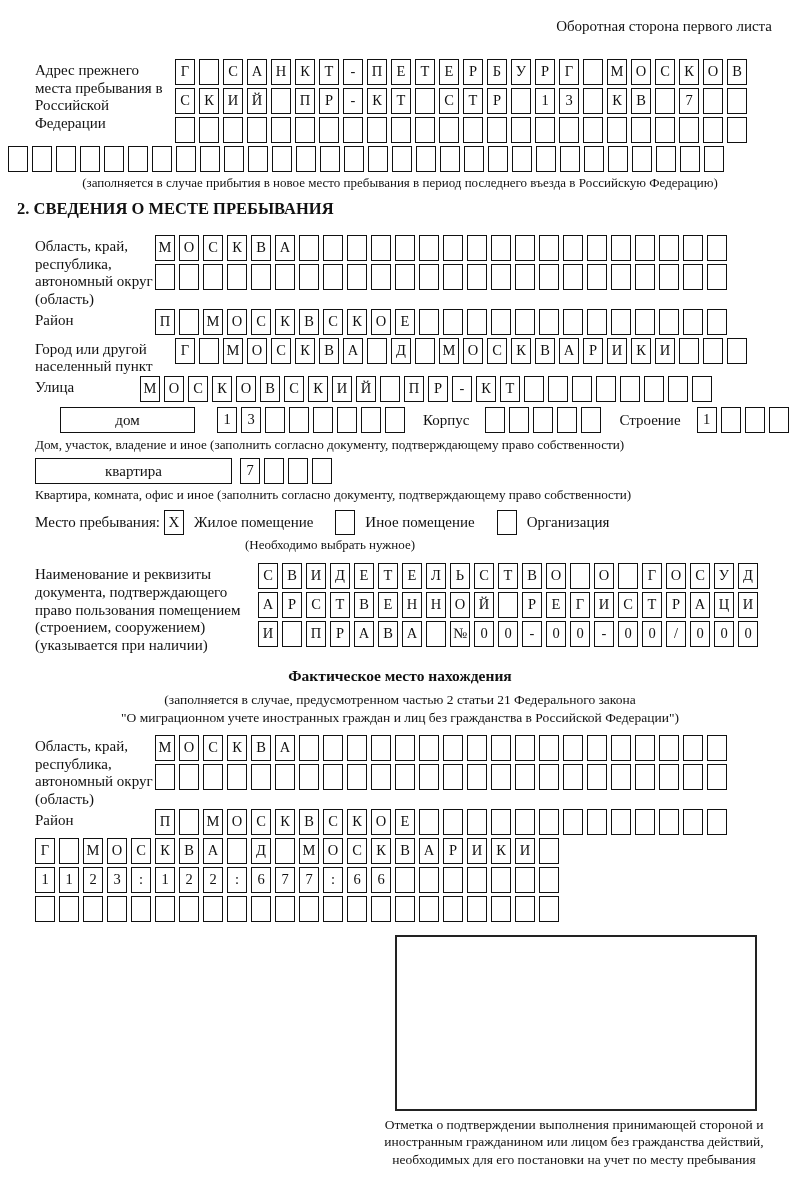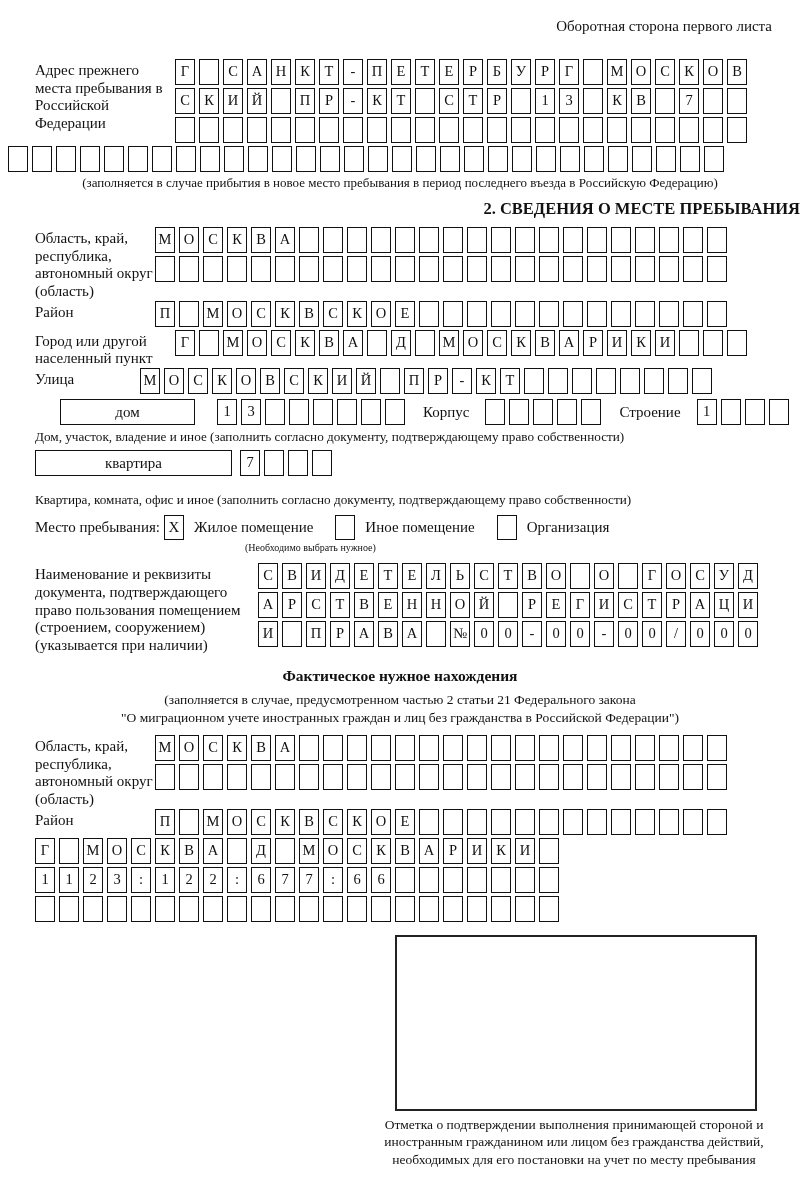--- a/index.html
+++ b/index.html
@@ -20,40 +20,40 @@
   .cellrow { display:flex; height:26px; margin-bottom:3px; }
   .cell {
     flex:none; width:20px; height:26px; margin-right:4px;
     border:1.6px solid #111; box-sizing:border-box;
     font-size:14.5px; line-height:22px; text-align:center;
   }
   .fullrow { margin-left:8px; }
 
   .caption-center { font-size:13px; text-align:center; margin:1px 10px 6px 10px; }
   .caption-left { font-size:13.2px; margin:0 8px 5px 35px; }
-  .sect-title { font-size:16.5px; font-weight:bold; text-align:right; margin:8px 0 8px 0; }
+  .sect-title { font-size:16.5px; font-weight:bold; text-align:left; margin:8px 0 16px 0;padding-left:17px; }
   .fact-title { font-size:15.5px; font-weight:bold; text-align:center; margin:12px 0 6px 0; }
 
   .houserow { display:flex; align-items:center; height:26px; margin:2px 0 4px 60px;gap:8px; }
-  .aptrow { display:flex; align-items:center; height:26px; margin:2px 0 16px 35px; }
+  .aptrow { display:flex; align-items:center; height:26px; margin:2px 0 3px 35px; }
   .houserow .cellrow, .aptrow .cellrow { margin-bottom:0; }
   .widebox {
     flex:none; border:1.6px solid #111; box-sizing:border-box; height:26px;
     display:flex; align-items:center; justify-content:center; font-size:15px;
   }
   .inline-label { font-size:15px; margin:0 8px 0 6px; }
 
   .checkrow { display:flex; align-items:center; margin:6px 0 2px 35px; font-size:15px; height:26px; }
   .stay-label { margin-right:4px; }
   .checkbox {
     flex:none; width:20px; height:25px; border:1.6px solid #111; box-sizing:border-box;
     text-align:center; line-height:22px; font-size:15px;
   }
   .opt-label { margin:0 22px 0 10px; }
-  .hint { font-size:10px; margin:2px 0 10px 245px; }
+  .hint { font-size:13px; margin:2px 0 10px 245px; }
 
   .fact-captions { font-size:13.5px; text-align:center; line-height:1.35; margin-bottom:8px; }
 
   .stamp-box {
     width:362px; height:176px; border:2px solid #222; box-sizing:border-box;
     margin:10px 0 0 395px; background:#fff;
   }
   .stamp-caption {
     width:392px; margin:5px 0 0 378px; text-align:center;
     font-size:13.5px; line-height:1.3;
@@ -465,21 +465,21 @@
           <span class="cell">0</span>
           <span class="cell">0</span>
           <span class="cell">/</span>
           <span class="cell">0</span>
           <span class="cell">0</span>
           <span class="cell">0</span>
         </div>
     </div>
   </div>
 
-  <div class="fact-title">Фактическое нужное нахождения</div>
+  <div class="fact-title">Фактическое место нахождения</div>
   <div class="fact-captions">
     <div>(заполняется в случае, предусмотренном частью 2 статьи 21 Федерального закона</div>
     <div>"О миграционном учете иностранных граждан и лиц без гражданства в Российской Федерации")</div>
   </div>
 
   <div class="fblock">
     <div class="flabel w120">Область, край, республика, автономный округ (область)</div>
     <div class="frows">
       <div class="cellrow">
           <span class="cell">М</span>

